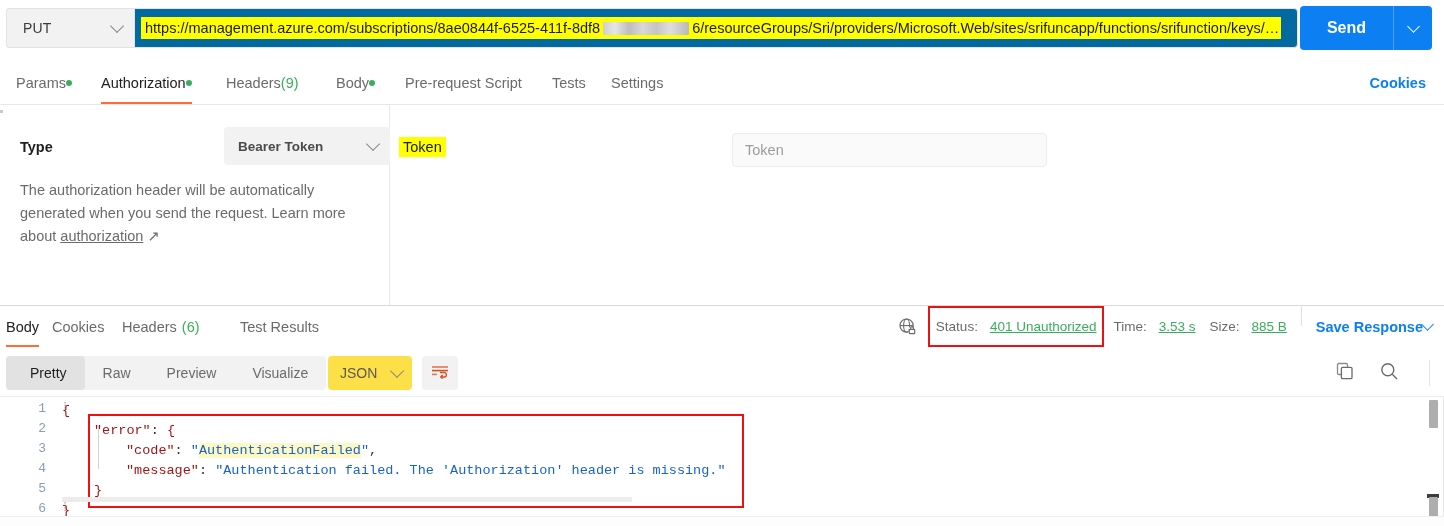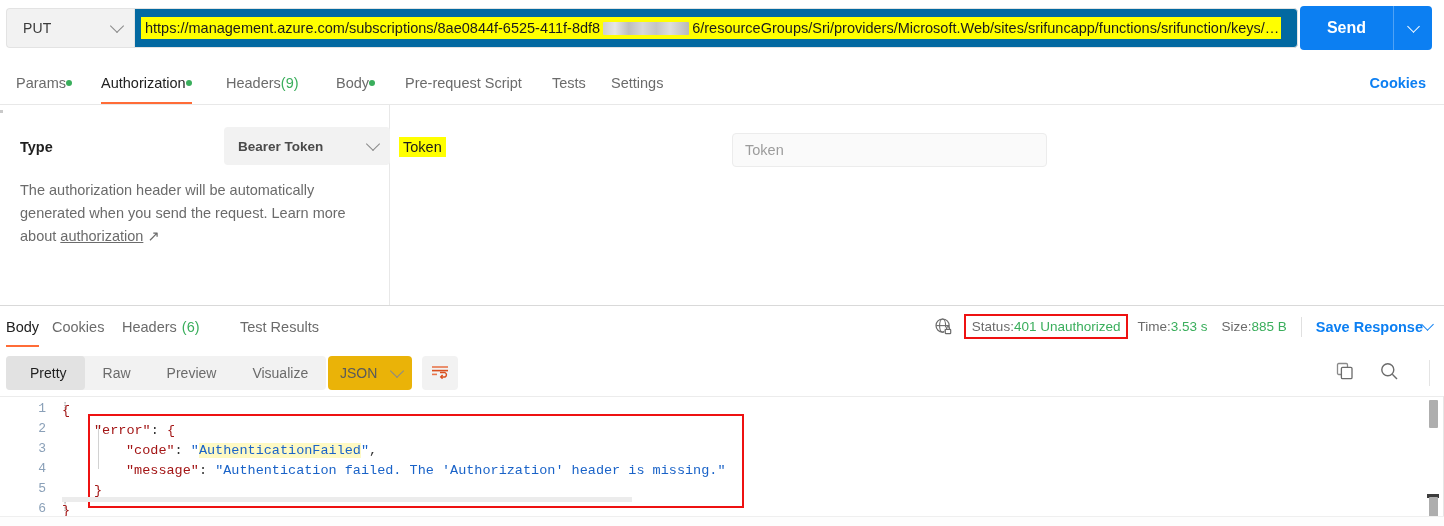--- a/index.html
+++ b/index.html
@@ -140,29 +140,29 @@
     position: absolute; top: 0; height: 41px; display: flex; align-items: center;
     font-size: 14.5px; color: #6b6b6b; white-space: nowrap; gap: 5px;
   }
   .rtab.active { color: #212121; }
   .rtab .ul {
     position: absolute; left: 0; right: 0; bottom: 0; height: 2.5px;
     background: #ff6c37;
   }
   .meta {
     position: absolute; right: 12px; top: 0; height: 41px;
-    display: flex; align-items: center; gap: 0px; font-size: 13.5px;
+    display: flex; gap: 0px; font-size: 13.5px;
   }
   .globe-lock { margin-right: 11px; display: flex; align-items: center; }
   .status-wrap {
     position: relative; display: flex; align-items: center;
     border: 2.5px solid #ee1111; padding: 3px 6px; margin-right: 9px;
   }
   .m-label { color: #6b6b6b; }
-  .m-value { color: #3aae5c; margin-left: 0; }
+  .m-value { color: #3aae5c; margin-left: 12px; text-decoration: underline; }
   .meta-item { display: flex; align-items: center; margin-right: 14px; }
   .vdiv { width: 1px; height: 20px; background: #e0e0e0; margin-right: 14px; }
   .save-resp {
     display: flex; align-items: center; 
     color: #0c7ff2; font-weight: bold; font-size: 14.5px;
   }
   .save-chev {
     width: 9px; height: 9px; border-right: 1.8px solid #0c7ff2;
     border-bottom: 1.8px solid #0c7ff2; transform: rotate(45deg); margin-top: -4px;
   }
@@ -175,21 +175,21 @@
     position: absolute; left: 6px; top: 4px; height: 34px;
     background: #f2f2f2; border-radius: 4px; display: flex; align-items: center;
   }
   .seg-item {
     height: 34px; display: flex; align-items: center; padding: 0 18px;
     font-size: 14px; color: #6b6b6b; border-radius: 4px;
   }
   .seg-item.active { background: #e2e2e2; color: #1f1f1f; padding-left: 24px; }
   .fmt {
     position: absolute; left: 328px; top: 4px; width: 84px; height: 34px;
-    background: #eab308; border-radius: 4px; display: flex;
+    background: #fde047; border-radius: 4px; display: flex;
     align-items: center; justify-content: space-between; padding: 0 10px 0 12px;
   }
   .fmt span { font-size: 14px; color: #5a5a5a; }
   .wrap-btn {
     position: absolute; left: 422px; top: 4px; width: 36px; height: 34px;
     background: #f2f2f2; border-radius: 4px;
     display: flex; align-items: center; justify-content: center;
   }
   .tb-right {
     position: absolute; right: 14px; top: 4px; height: 34px;

